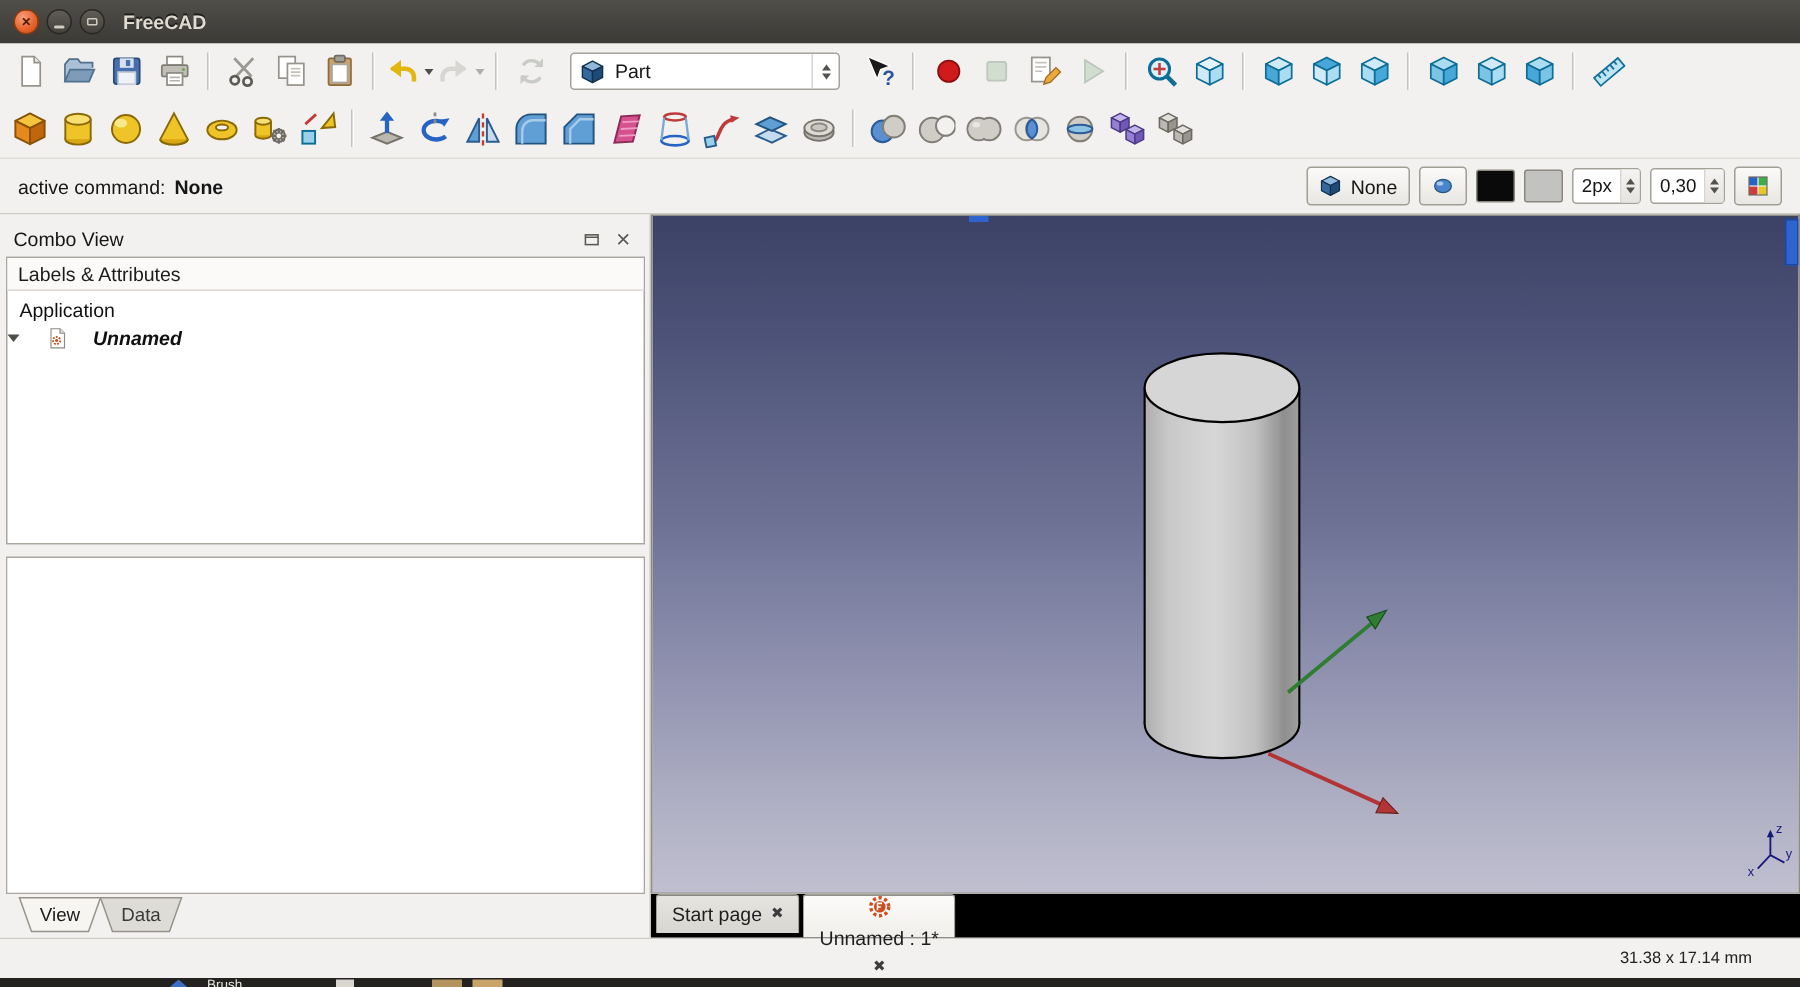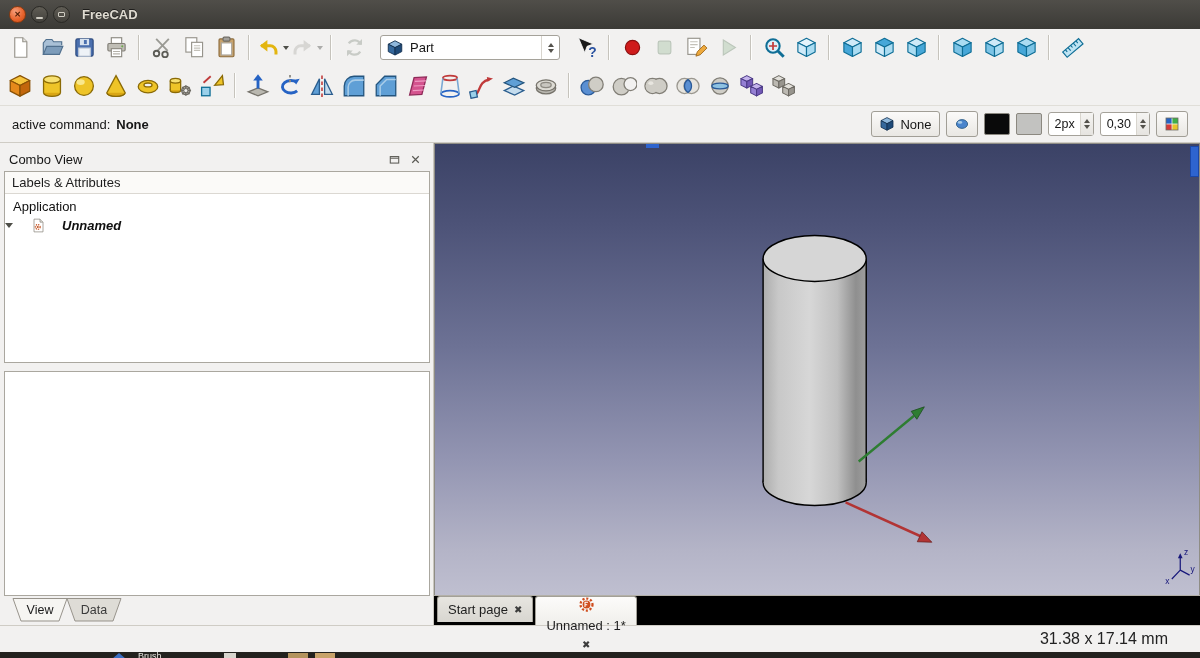--- a/index.html
+++ b/index.html
@@ -81,21 +81,21 @@
   .scene{position:absolute;left:0;top:0;width:100%;height:100%;}
   .scroll-accent-h{position:absolute;top:0;left:211px;width:13px;height:4px;background:#2e64cf;}
   .scroll-accent-v{position:absolute;top:2px;right:0;width:7px;height:29px;background:#2e64cf;border:1px solid #1b47a6;}
   .doc-tabs{flex:0 0 28px;display:flex;align-items:flex-start;gap:2px;padding-left:3px;background:#000000;border-top:1px solid #b3b0a8;}
   .doctab{height:25px;display:inline-flex;align-items:center;gap:6px;padding:0 10px;font-size:13px;color:#1e1e1e;background:linear-gradient(#e7e5e0,#d8d6d0);border:1px solid #a3a098;border-bottom:0;border-radius:3px 3px 0 0;}
   .doctab.active{height:28px;background:linear-gradient(#fcfbfa,#f0efeb);flex-direction:column;}
   .doctab .ticon.sm svg{width:15px;height:15px;}
   .close-x{display:inline-flex;align-items:center;}
   .close-x::before{content:"✖";font-size:10px;color:#3c3c3c;}
   
-  .statusbar{height:26px;display:flex;align-items:center;justify-content:flex-end;padding-right:32px;font-size:16px;color:#222;background:#f2f1f0;border-top:1px solid #cfccc5;}
+  .statusbar{height:26px;display:flex;align-items:center;justify-content:flex-end;padding-right:32px;font-size:11px;color:#222;background:#f2f1f0;border-top:1px solid #cfccc5;}
   .bottom-strip{height:9px;background:#23221e;position:relative;overflow:hidden;}
   .bs-label{position:absolute;left:138px;top:-1px;font-size:9px;color:#e8e6e0;}
   .bs-icon{position:absolute;top:1px;height:6px;}
   .b1{left:112px;width:14px;background:#3a6fc4;clip-path:polygon(0 100%,50% 0,100% 100%);}
   .b2{left:224px;width:12px;background:#d8d6ce;}
   .b3{left:288px;width:20px;background:#b4945e;}
   .b4{left:315px;width:20px;background:#c8a36a;}
 </style>
 </head>
 <body>

